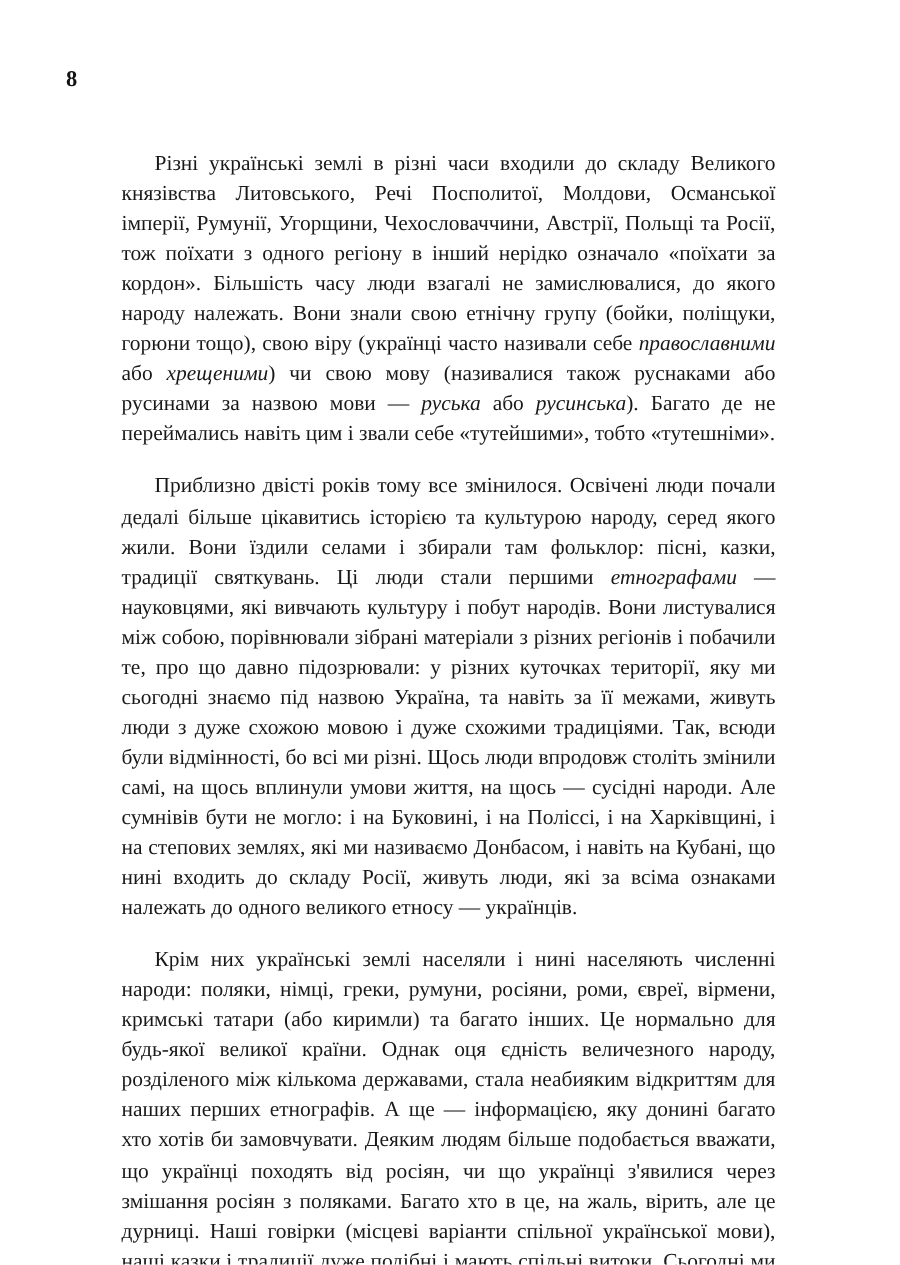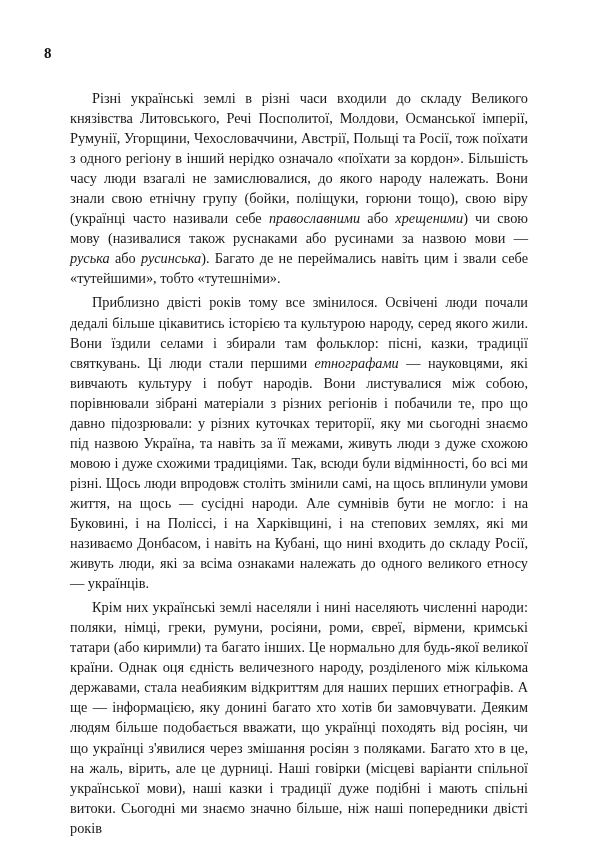--- a/index.html
+++ b/index.html
@@ -40,21 +40,21 @@
     width: 466px;
     text-align: justify;
     text-justify: inter-word;
     font-size: 14.3px;
     line-height: 20.05px;
     color: #181818;
     -webkit-font-smoothing: antialiased;
     hyphens: manual;
   }
   .textblock p {
-    margin: 4px;
+    margin: 15px;
     text-indent: 22px;
     text-align: justify;
   }
   .textblock p:last-child {
     text-align-last: left;
   }
   .textblock i {
     font-style: italic;
   }
 </style>

